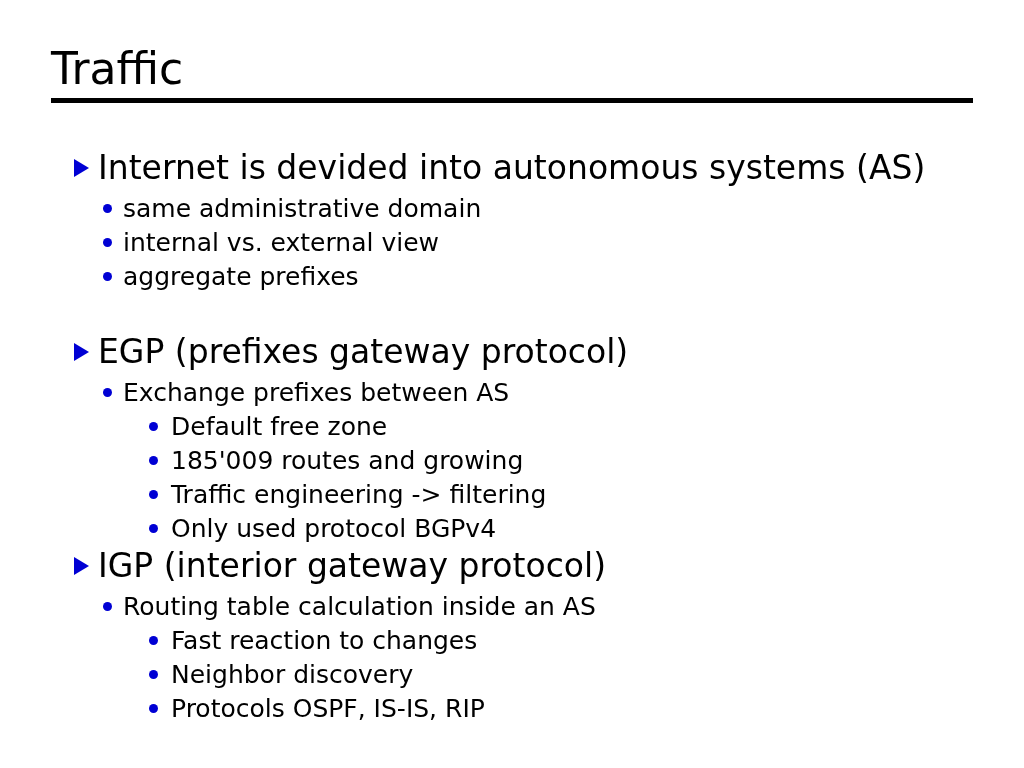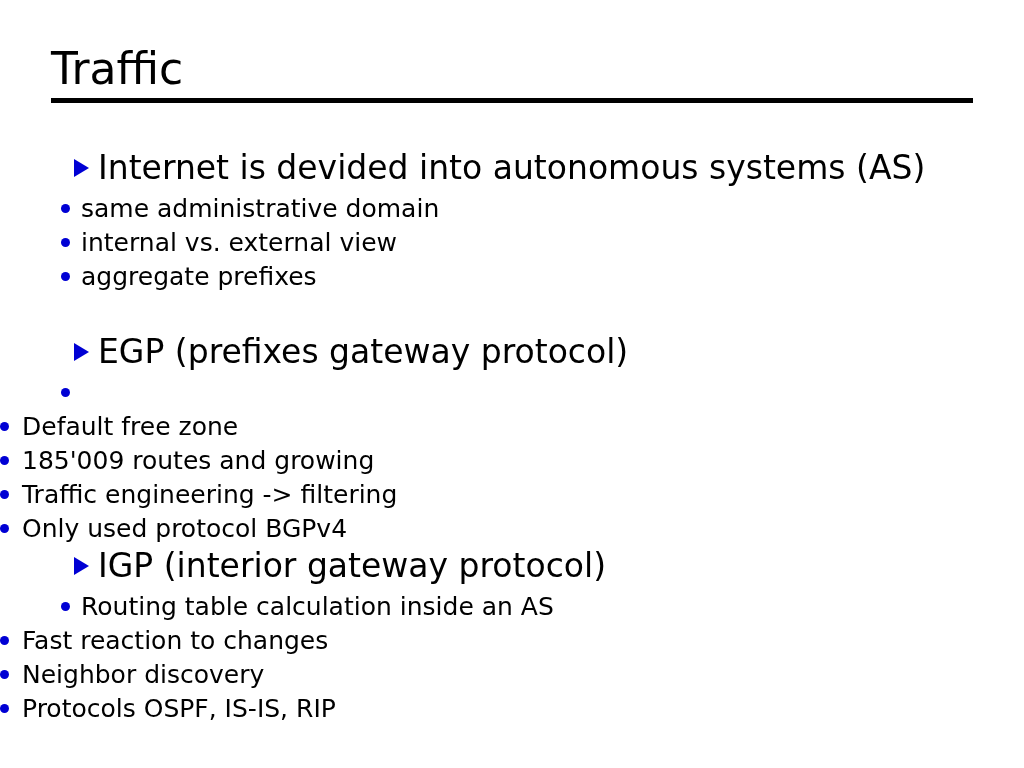--- a/index.html
+++ b/index.html
@@ -79,39 +79,40 @@
     border-left: 15px solid #0000d4;
   }
   .lvl1 .txt {
     font-size: 33px;
     line-height: 40px;
     color: #000000;
   }
 
   
   .lvl2 {
-    padding-left: 61px;
+    padding-left: 103px;
     height: 34px;
   }
   .lvl2 .marker {
     width: 20px;
     flex: 0 0 20px;
     display: flex;
     align-items: center;
     justify-content: flex-start;
     height: 33px;
   }
   .lvl2 .txt {
     font-size: 25px;
     line-height: 33px;
     color: #000000;
   }
 
   
   .lvl3 {
+    padding-left: 149px;
     height: 34px;
     text-align: right;
   }
   .lvl3 .marker {
     width: 22px;
     flex: 0 0 22px;
     display: flex;
     align-items: center;
     justify-content: flex-start;
     height: 33px;
@@ -179,20 +180,21 @@
       <span class="marker">
           <span class="tri"></span>
         </span>
       <span class="txt">EGP (prefixes gateway protocol)</span>
     </div>
 
     <div class="bullet lvl2">
       <span class="marker">
           <span class="dot"></span>
         </span>
+      <span class="txt">Exchange prefixes between AS</span>
     </div>
 
     <div class="bullet lvl3">
       <span class="marker">
           <span class="dot"></span>
         </span>
       <span class="txt">Default free zone</span>
     </div>
 
     <div class="bullet lvl3">

